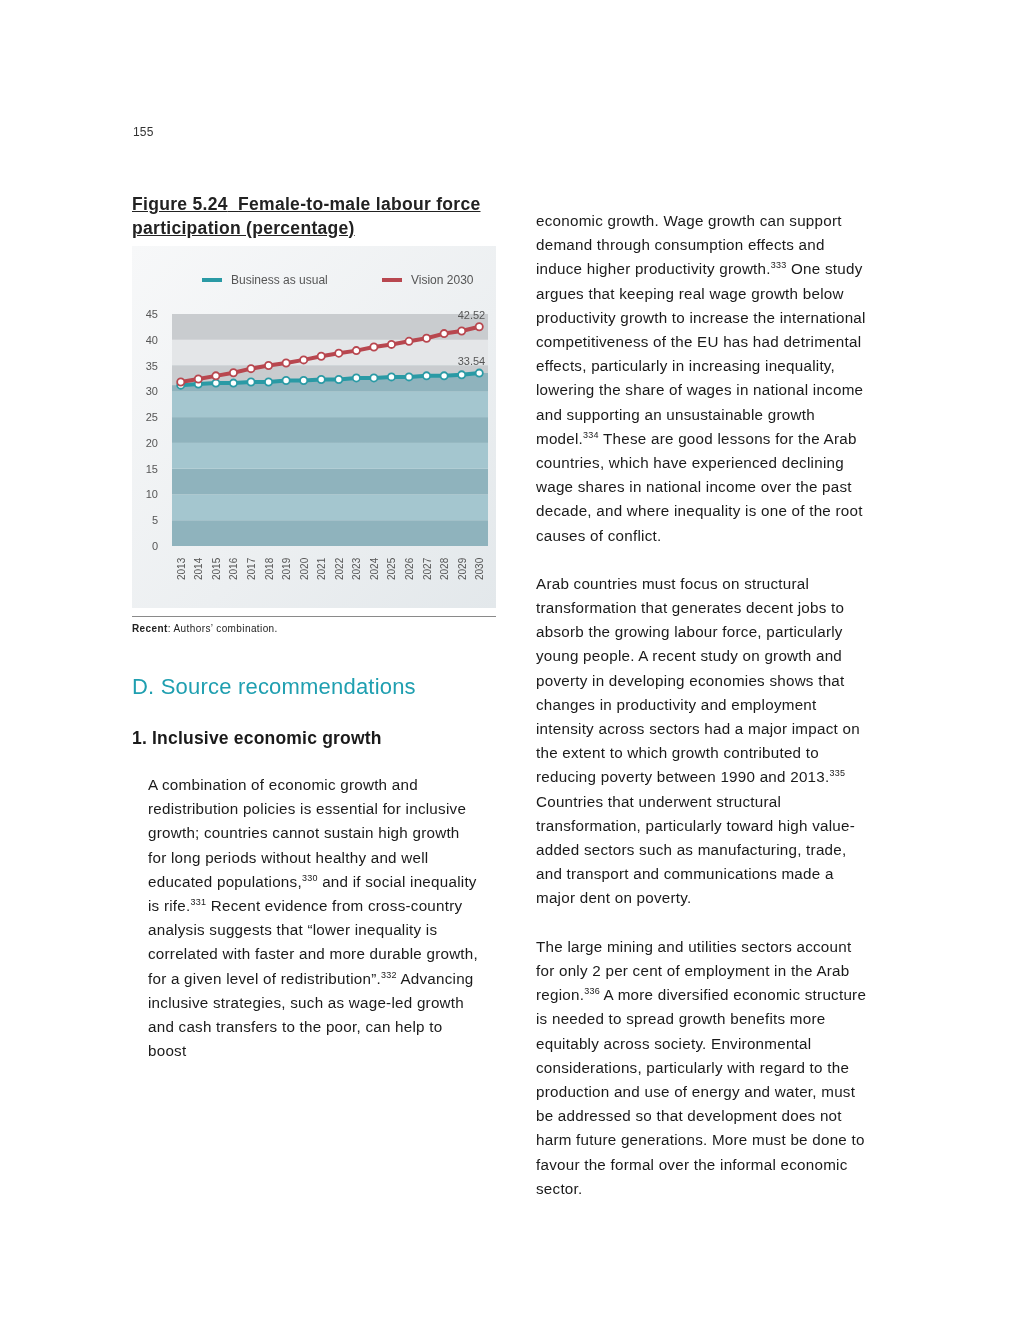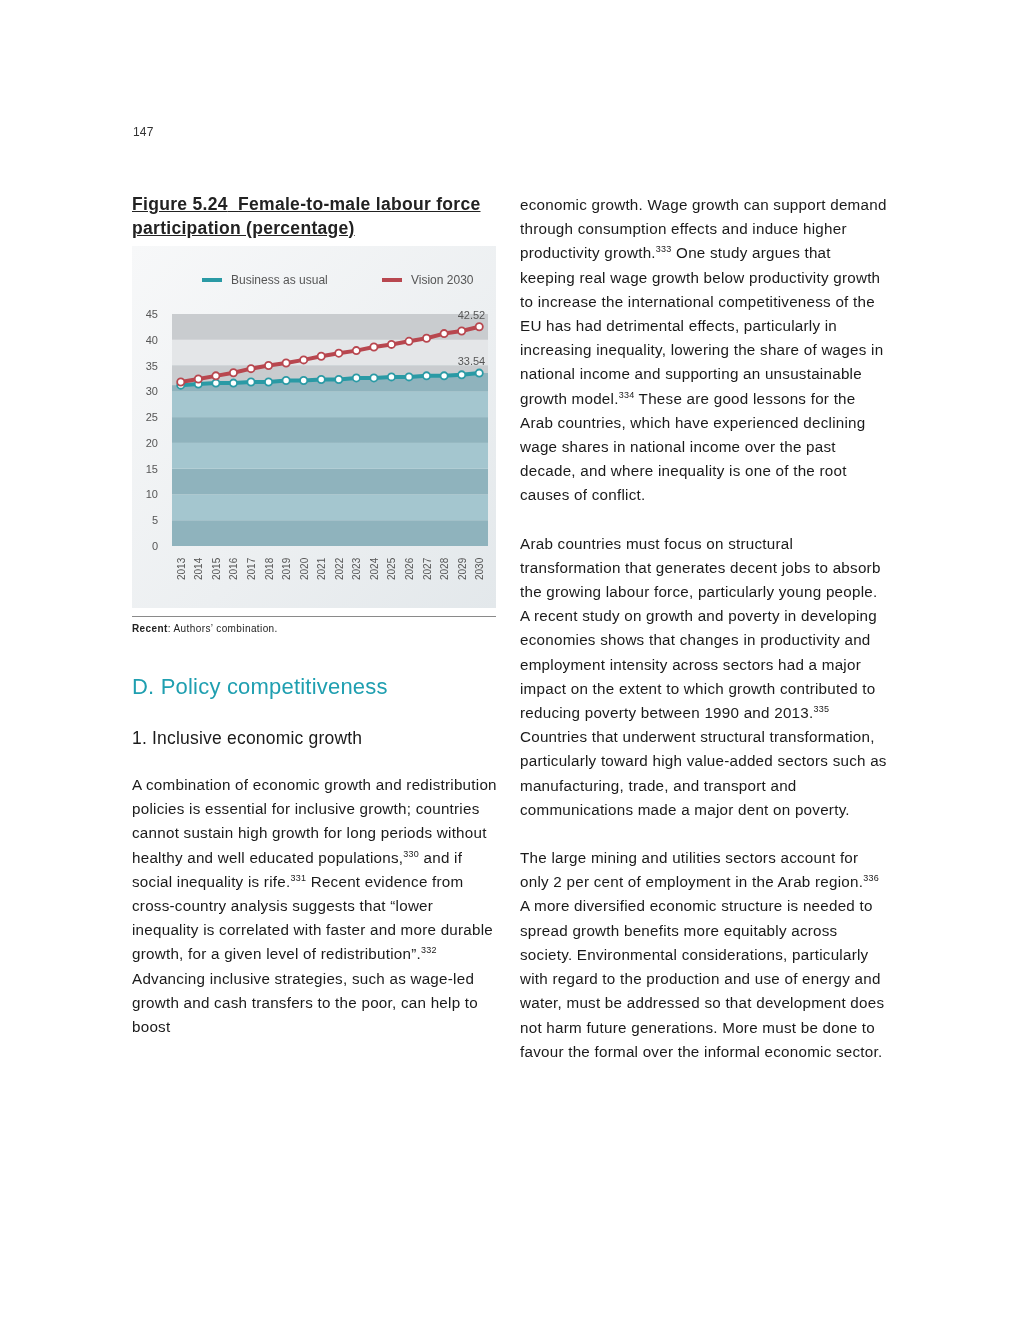--- a/index.html
+++ b/index.html
@@ -8,30 +8,30 @@
   .left-col { position: absolute; left: 132px; top: 192px; width: 365px; }
   .right-col { position: absolute; left: 520px; top: 193px; width: 368px; }
   .fig-title { font-size: 17.5px; line-height: 24px; color: #222; margin: 0; letter-spacing: 0.3px; font-family: "Liberation Sans Narrow", "Liberation Sans", sans-serif; text-decoration: underline; }
   .fig-title .fig-num { font-weight: bold; }
   .chart-box { position: relative; margin-top: 6px; width: 364px; height: 362px; background: linear-gradient(135deg, #f7f8f9 0%, #eceff1 60%, #e3e8eb 100%); }
   .chart-box svg { position: absolute; left: 0; top: 0; }
   .source-rule { height: 0; border-top: 1px solid #8a8a8a; margin-top: 8px; width: 364px; }
   .source { font-size: 10px; color: #222; margin-top: 6px; letter-spacing: 0.4px; }
   .source b { font-weight: bold; }
   .section-title { color: #1f9fb0; font-size: 22px; font-weight: normal; margin: 40px 0 0 0; letter-spacing: 0.2px; font-family: "Liberation Sans Narrow", "Liberation Sans", sans-serif; }
-  .body-text { font-size: 15.2px; line-height: 24.2px; margin: 0; letter-spacing: 0.25px; }
+  .body-text { font-size: 15.2px; line-height: 24.2px; margin: 16px; letter-spacing: 0.25px; }
   .body-text sup { font-size: 9px; line-height: 0; vertical-align: super; }
   .p-intro { margin-top: 29px; }
-  .sub-heading { font-size: 17.5px; margin: 28px 0 0 0; font-weight: normal; font-family: "Liberation Sans Narrow", "Liberation Sans", sans-serif; letter-spacing: 0.2px; }
+  .sub-heading { font-size: 17.5px; margin: 28px 0 0 0; font-weight: bold; font-family: "Liberation Sans Narrow", "Liberation Sans", sans-serif; letter-spacing: 0.2px; }
   .p-gap { margin-top: 24px; }
 </style>
 </head>
 <body>
 
-<div class="page-number">147</div>
+<div class="page-number">155</div>
 
 <div class="left-col">
   <h3 class="fig-title">
     <span class="fig-num">Figure 5.24</span>&nbsp;
     <span>Female-to-male labour force participation (percentage)</span>
   </h3>
 
   <div class="chart-box">
     <svg id="chart-svg" width="364" height="362" xmlns="http://www.w3.org/2000/svg">
       <g id="bands">
@@ -130,21 +130,21 @@
       <g id="endlabels">
           <text x="353.22222222222223" y="119.08266666666668" text-anchor="end" font-size="11" fill="#555" font-family="Liberation Sans Narrow, Liberation Sans, sans-serif">33.54</text>
           <text x="353.22222222222223" y="72.78577777777775" text-anchor="end" font-size="11" fill="#555" font-family="Liberation Sans Narrow, Liberation Sans, sans-serif">42.52</text>
         </g>
     </svg>
   </div>
 
   <div class="source-rule"></div>
   <div class="source"><b>Recent</b><span>: Authors’ combination.</span></div>
 
-  <h2 class="section-title">D. Policy competitiveness</h2>
+  <h2 class="section-title">D. Source recommendations</h2>
 
 
   <h4 class="sub-heading">1.  Inclusive economic growth</h4>
 
   <p class="body-text p-gap"><span>A combination of economic growth and redistribution policies is essential for inclusive growth; countries cannot sustain high growth for long periods without healthy and well educated populations,</span><sup>330</sup><span> and if social inequality is rife.</span><sup>331</sup><span> Recent evidence from cross-country analysis suggests that “lower inequality is correlated with faster and more durable growth, for a given level of redistribution”.</span><sup>332</sup><span> Advancing inclusive strategies, such as wage-led growth and cash transfers to the poor, can help to boost</span></p>
 </div>
 
 <div class="right-col">
   <p class="body-text"><span>economic growth. Wage growth can support demand through consumption effects and induce higher productivity growth.</span><sup>333</sup><span> One study argues that keeping real wage growth below productivity growth to increase the international competitiveness of the EU has had detrimental effects, particularly in increasing inequality, lowering the share of wages in national income and supporting an unsustainable growth model.</span><sup>334</sup><span> These are good lessons for the Arab countries, which have experienced declining wage shares in national income over the past decade, and where inequality is one of the root causes of conflict.</span></p>
 

